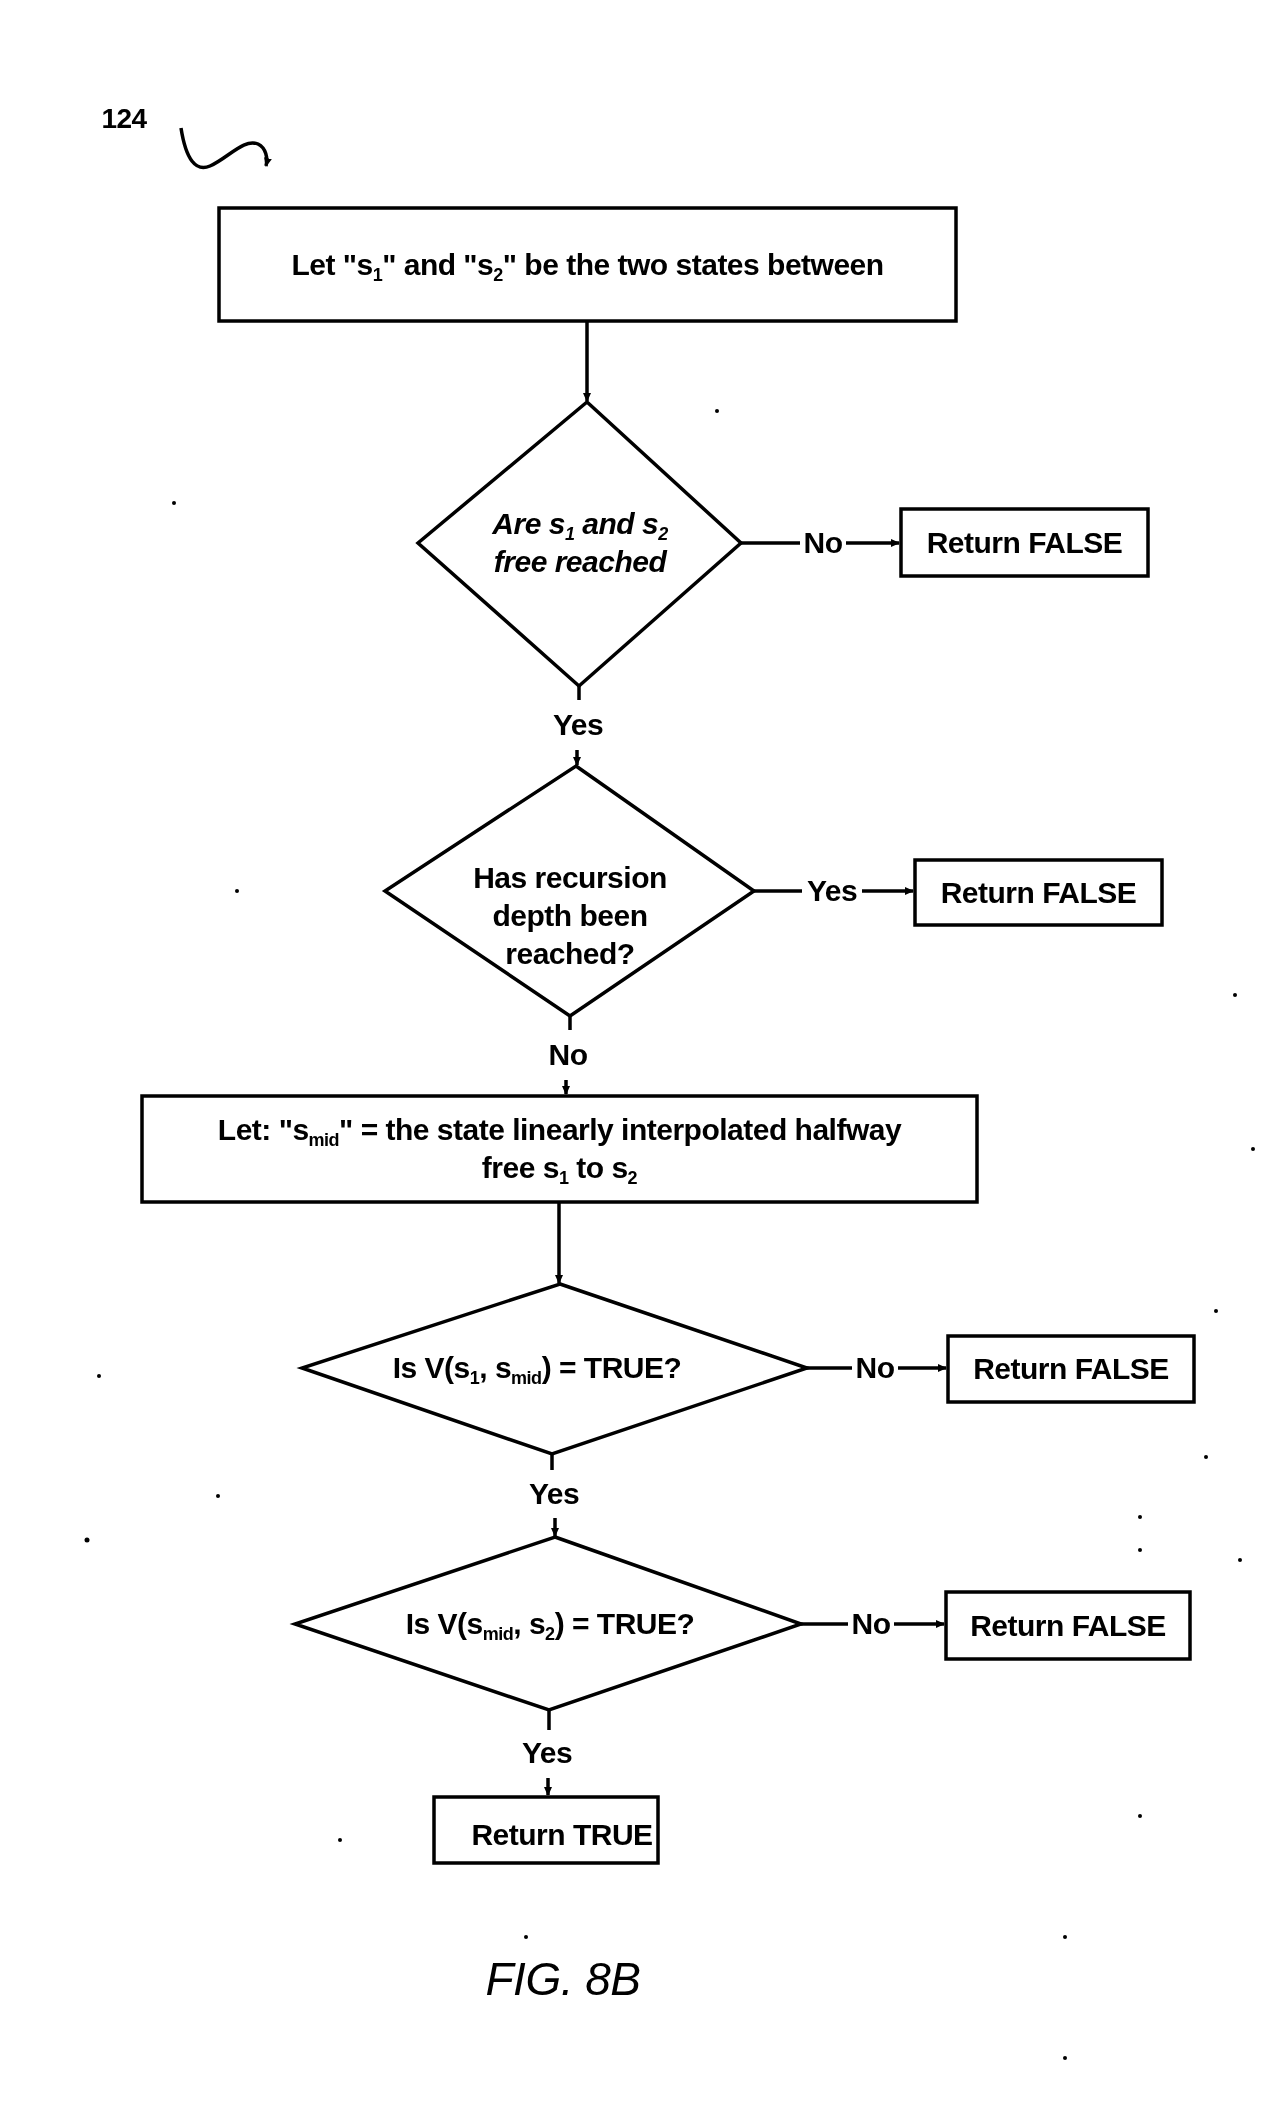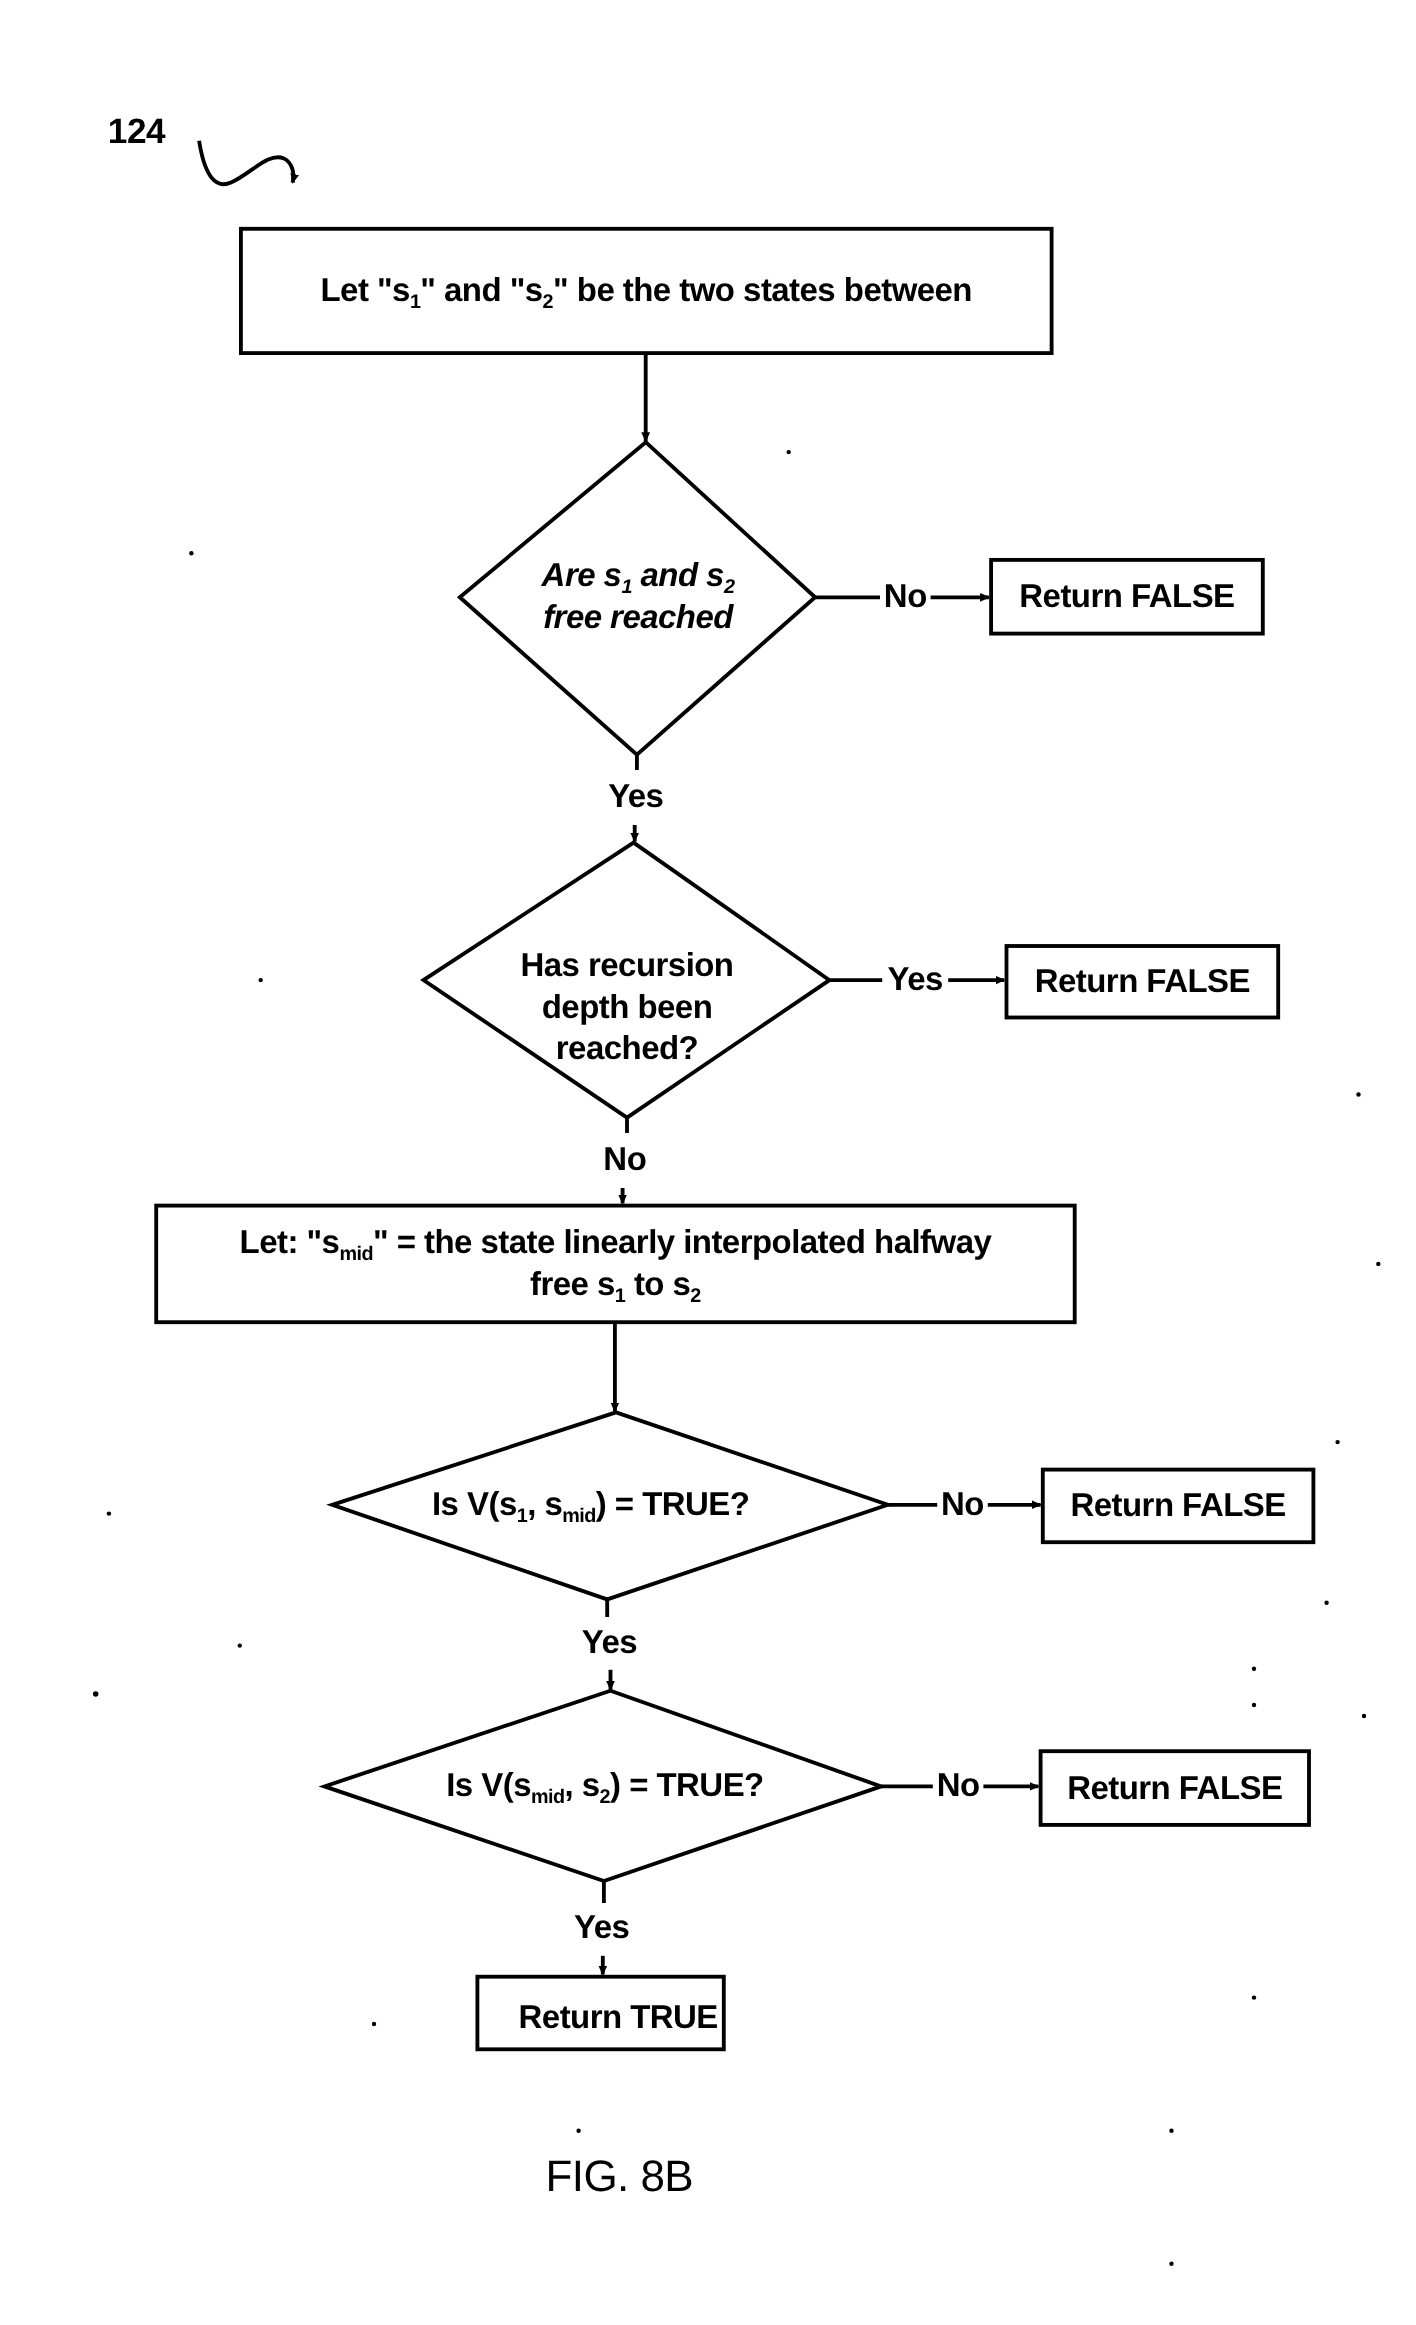--- a/index.html
+++ b/index.html
@@ -2,22 +2,22 @@
 <html><head>
 <meta charset="utf-8">
 <style>
   html, body { margin: 0; padding: 0; background: #ffffff; }
   body { width: 1287px; height: 2114px; position: relative; overflow: hidden;
          font-family: "Liberation Sans", sans-serif; color: #000; }
   svg.diagram { position: absolute; left: 0; top: 0; }
   .lbl { position: absolute; font-family: "Liberation Sans", sans-serif; font-weight: bold;
          font-size: 30px; line-height: 38px; text-align: center; color: #000; letter-spacing: -0.5px; }
   .box-text { display: flex; align-items: center; justify-content: center; flex-direction: column; }
-  .ref { font-size: 32px; }
-  .fig { font-weight: normal; font-size: 40px; }
+  .ref { font-size: 28px; }
+  .fig { font-weight: normal; font-size: 46px; font-style: italic; }
   sub { font-size: 0.6em; vertical-align: -0.35em; line-height: 0; }
 </style>
 </head>
 <body>
 
 <svg class="diagram" width="1287" height="2114" viewBox="0 0 1287 2114">
   <defs>
     <marker id="arr" markerWidth="10" markerHeight="10" refX="8" refY="5" orient="auto" markerUnits="userSpaceOnUse">
       <path d="M0,1 L9,5 L0,9 z" fill="#000"></path>
     </marker>

